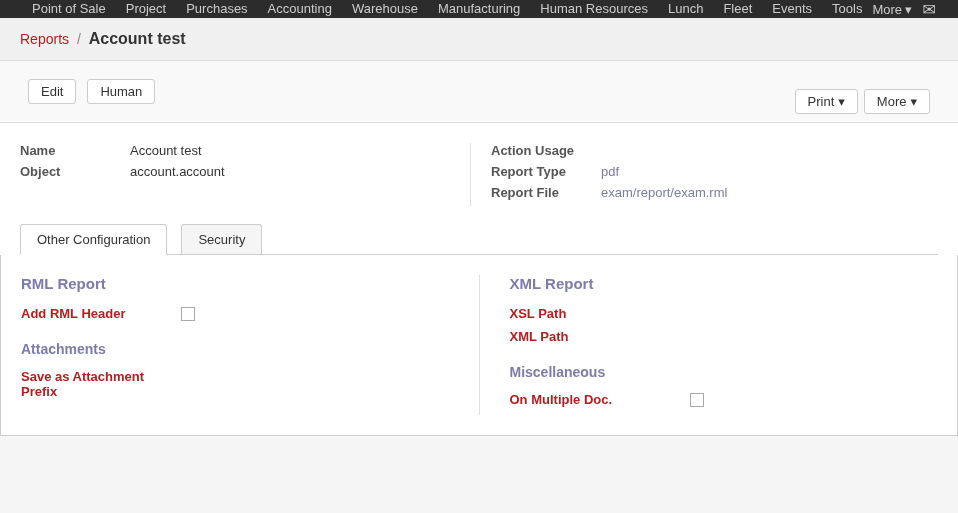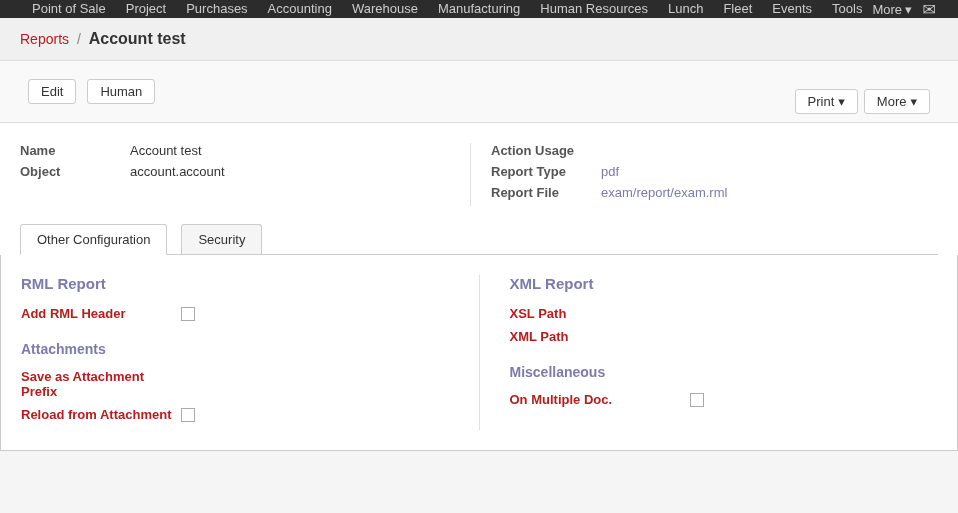--- a/index.html
+++ b/index.html
@@ -318,24 +318,20 @@
       <div class="section-title">RML Report</div>
       <div class="section-field-row">
         <span class="section-field-label">Add RML Header</span>
         <span class="checkbox-input"></span>
       </div>
 
       <div class="section-subheader">Attachments</div>
       <div class="section-field-row">
         <span class="section-field-label">Save as Attachment Prefix</span>
       </div>
-      <div class="section-field-row">
-        <span class="section-field-label">Reload from Attachment</span>
-        <span class="checkbox-input"></span>
-      </div>
     </div>
 
     <div class="tab-section right">
 
       <div class="section-title">XML Report</div>
       <div class="section-field-row">
         <span class="section-field-label right-label">XSL Path</span>
       </div>
       <div class="section-field-row">
         <span class="section-field-label right-label">XML Path</span>

